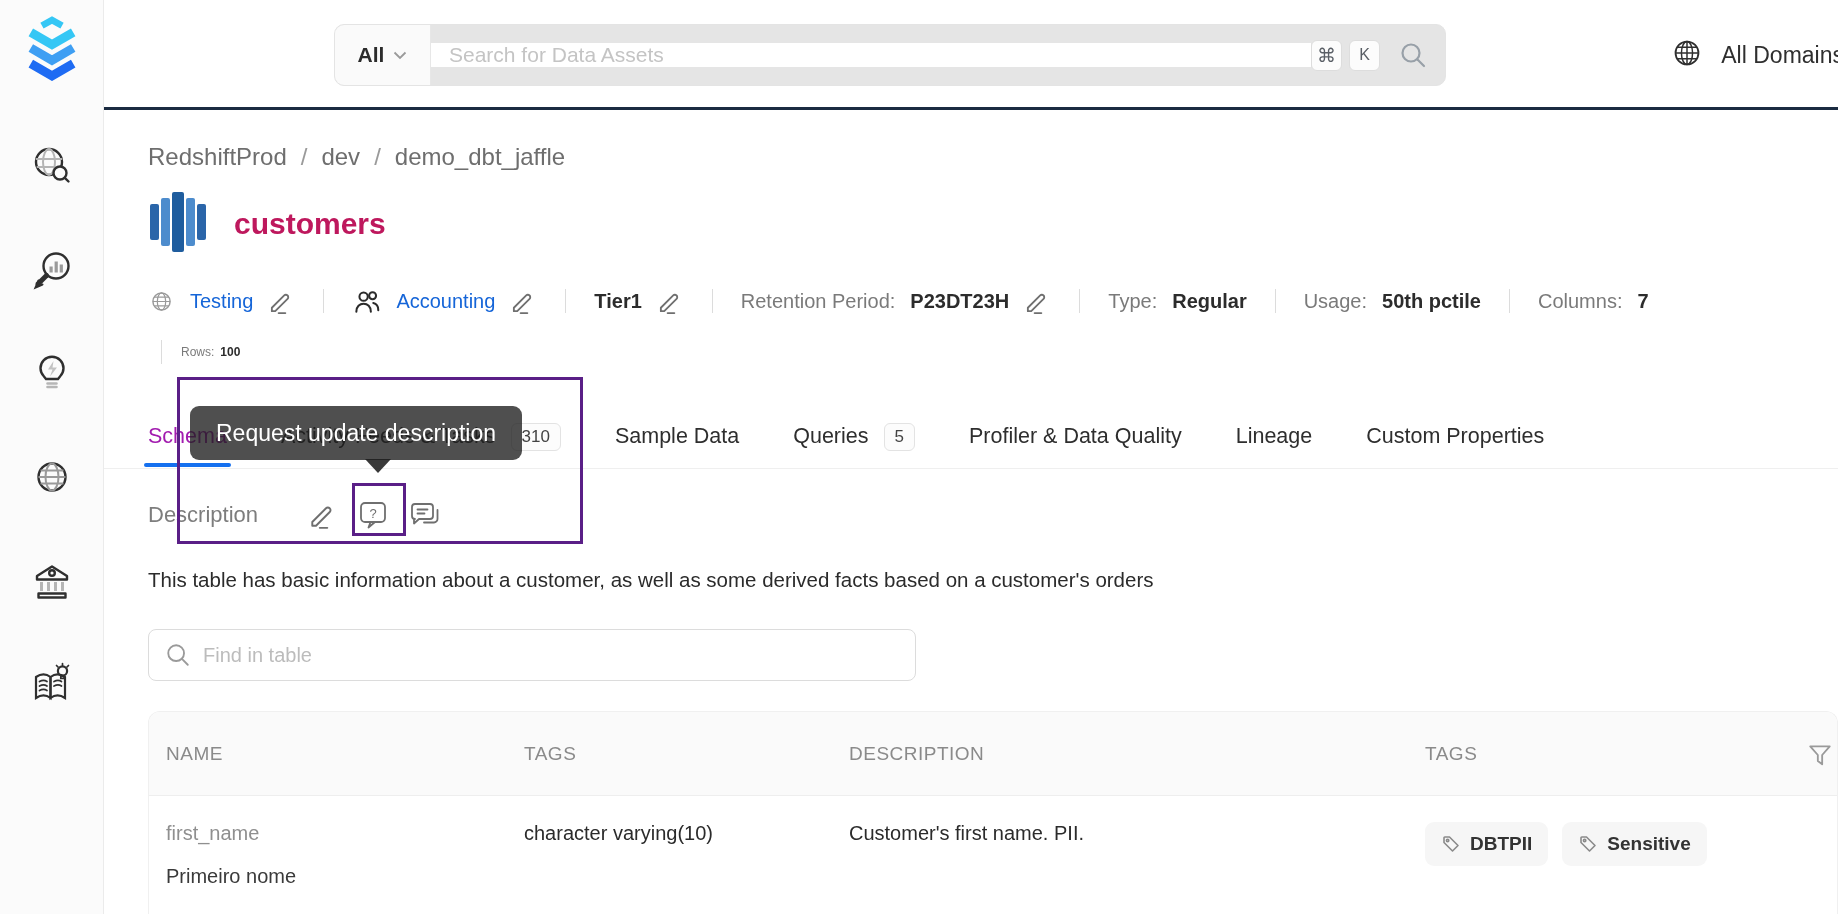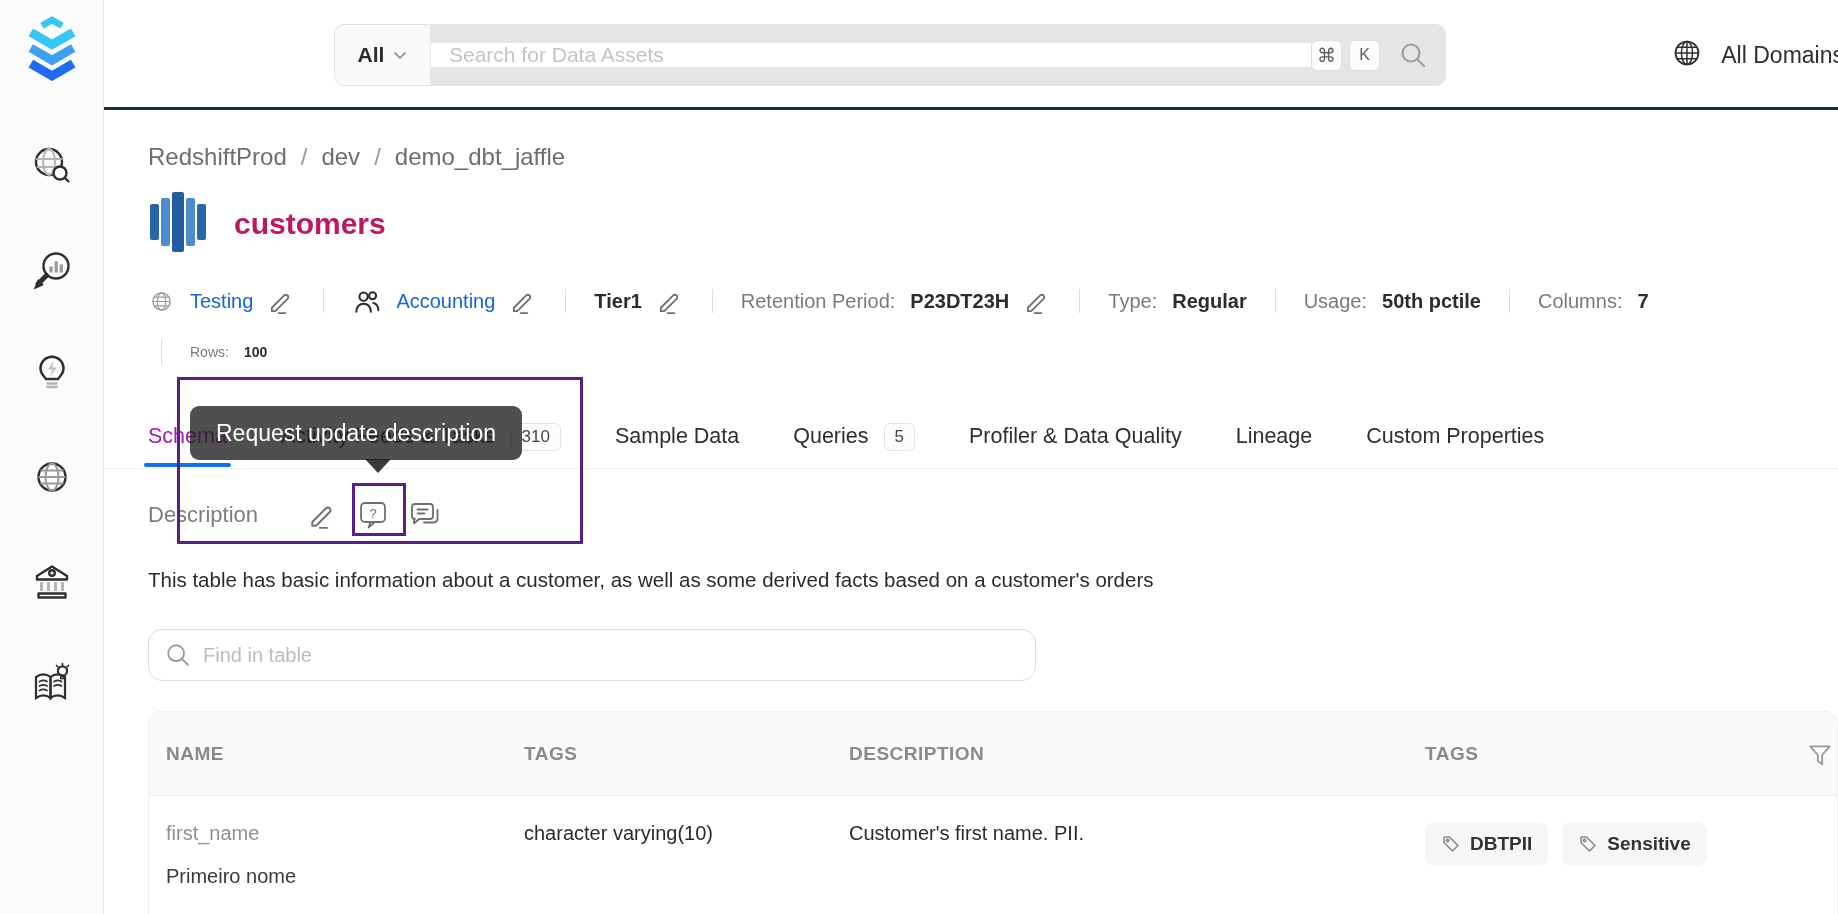--- a/index.html
+++ b/index.html
@@ -53,21 +53,21 @@
   .entity-title { font-size:30px; font-weight:700; color:#be185d; }
 
   .meta-row { position:absolute; left:44px; top:172px; height:32px;
     display:flex; align-items:center; gap:15px; font-size:20px; }
   .meta-row .sep, .rows-row .sep { width:1px; height:24px; background:#dcdcdc; margin:0 13px; }
   .meta-label { color:#7a7a7a;text-align:center; }
   .meta-value { color:#2c2c2c; font-weight:700; }
   .meta-link { color:#1565d8; font-weight:500; cursor:pointer; }
   .icon-btn { display:flex; align-items:center; cursor:pointer; }
   .rows-row { position:absolute; left:44px; top:224px; height:30px;
-    display:flex; align-items:center; gap:15px; font-size:14px; }
+    display:flex; align-items:center; gap:6px; font-size:12px; }
 
   
   .tabs { position:absolute; left:0; top:292px; width:1734px; height:64px;
     border-bottom:1px solid #efefef; display:flex; align-items:center;
     gap:54px; padding-left:44px; z-index:1; }
   .tab { position:relative; height:100%; display:flex; align-items:center;
     gap:15px; font-size:21.5px; color:#2e2e2e; cursor:pointer; white-space:nowrap; }
   .tab.active .tab-label { color:#a21caf; font-weight:400; }
   .tab.active .tab-underline { position:absolute; left:-4px; right:-4px;
     bottom:1px; height:4px; background:#1570ef; border-radius:3px; }
@@ -79,36 +79,36 @@
     display:flex; align-items:center; z-index:1; }
   .desc-label { font-size:22px; font-weight:500; color:#7d7d7d; }
   .desc-row .icon-btn.pencil { margin-left:50px; }
   .desc-row .icon-btn.request { margin-left:18px; }
   .desc-row .icon-btn.comment { margin-left:18px; }
 
   .desc-text { position:absolute; left:44px; top:452px; width:1620px;
     font-size:20.5px; color:#2b2b2b; line-height:30px; }
 
   
-  .find-wrap { position:absolute; left:44px; top:516px; width:888px; height:52px;
-    border:1px solid #dcdcdc; border-radius:14px; display:flex; align-items:center;
+  .find-wrap { position:absolute; left:44px; top:516px; width:768px; height:52px;
+    border:1px solid #dcdcdc; border-radius:8px; display:flex; align-items:center;
     background:#fff; }
   .find-wrap svg { margin:0 12px 0 16px; }
   .find-wrap input { flex:1; border:none; outline:none; font-size:20px;
     color:#333; font-family:"Liberation Sans",sans-serif; }
   .find-wrap input::placeholder { color:#bcbcbc; }
 
   
   .schema-table { position:absolute; left:44px; top:598px; width:1690px;
     border:1px solid #f0f0f0; border-bottom:none; border-radius:12px 12px 0 0;
     overflow:hidden; }
   .t-head { position:relative; display:grid;
     grid-template-columns:375px 325px 576px 1fr; background:#fafafa;
     border-bottom:1px solid #eeeeee; height:84px; align-items:center; }
-  .t-head .th { font-size:19px; font-weight:700; color:#8a8a8a;
+  .t-head .th { font-size:19px; font-weight:400; color:#8a8a8a;
     letter-spacing:0.5px; }
   .t-row { display:grid; grid-template-columns:375px 325px 576px 1fr;
     background:#fff; padding:26px 0 30px 0; }
   .cell { font-size:20px; color:#2b2b2b; }
   .cell.first { padding-left:17px; }
   .t-head .th.first { padding-left:17px; }
   .col-name-sub { display:block; color:#3a3a3a; margin-top:20px; }
   .col-name-main { color:#8f8f8f; cursor:pointer; }
   .tags-cell { display:flex; gap:14px; align-items:flex-start; }
   .tag-chip { display:flex; align-items:center; gap:9px; background:#f6f6f6;

